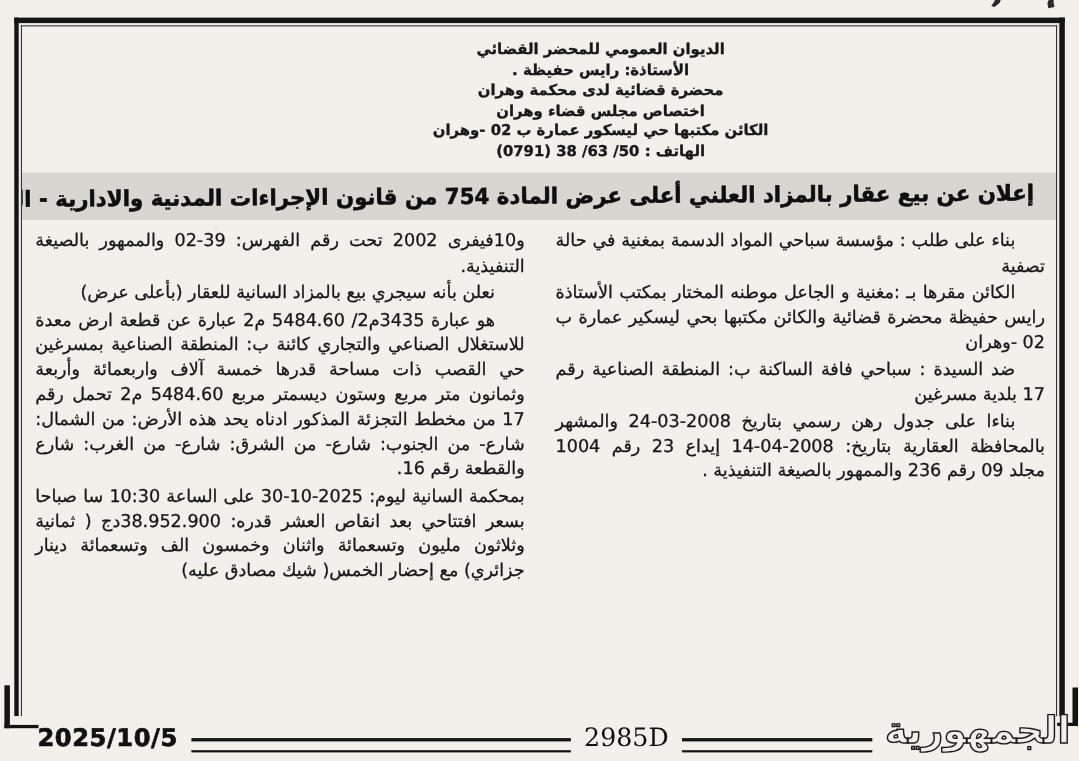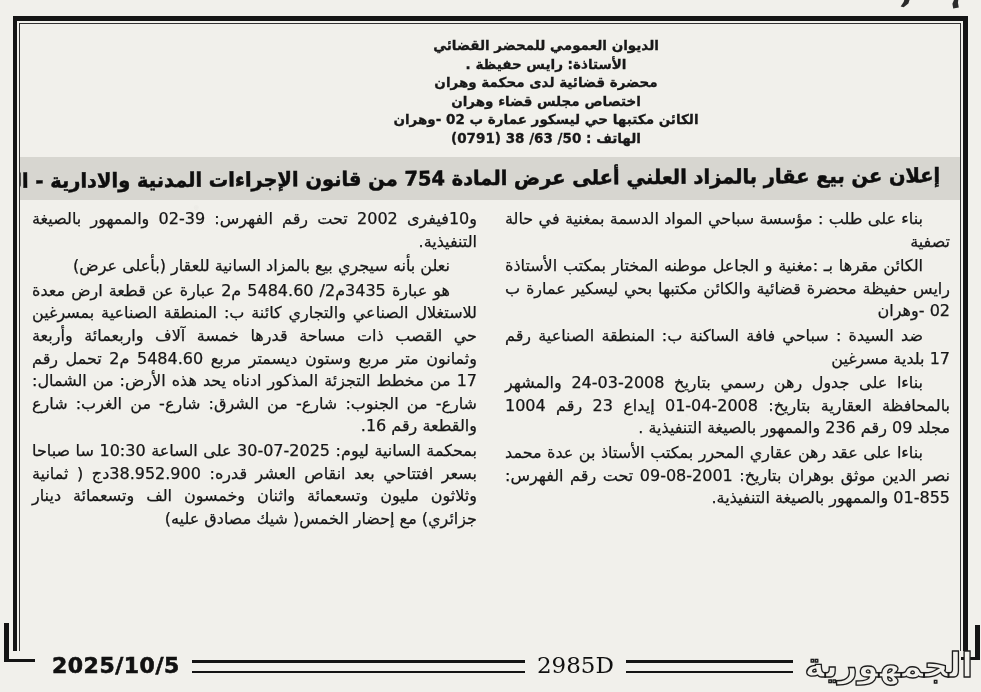--- a/index.html
+++ b/index.html
@@ -73,22 +73,22 @@
     text-align:justify;
     color:#161616;
     -webkit-text-stroke:0.25px #161616;
   }
   .col{flex:1 1 0;}
   .col p{margin:0 0 2px 0;}
   .col p.ind{text-indent:27px;}
 
   
   .doc-footer{
-    position:absolute;left:28px;right:6px;bottom:8px;height:38px;
-    display:flex;align-items:center;
+    position:absolute;left:10px;right:6px;bottom:8px;height:38px;
+    display:flex;align-items:flex-end;
     direction:ltr;
   }
   .footer-date{
     margin-left:24px;
     font-size:22px;font-weight:bold;
     letter-spacing:0.5px;
     color:#111;
     -webkit-text-stroke:0.6px #111;
   }
   .dbl-line{
@@ -146,28 +146,27 @@
 
       <div class="title-band">
         <h1>إعلان عن بيع عقار بالمزاد العلني أعلى عرض المادة 754 من قانون الإجراءات المدنية والادارية - النشر في الجريدة-</h1>
       </div>
 
       <div class="columns">
         <div class="col">
           <p class="ind">بناء على طلب : مؤسسة سباحي المواد الدسمة بمغنية في حالة تصفية</p>
           <p class="ind">الكائن مقرها بـ :مغنية و الجاعل موطنه المختار بمكتب الأستاذة رايس حفيظة محضرة قضائية والكائن مكتبها بحي ليسكير عمارة ب 02 -وهران</p>
           <p class="ind">ضد السيدة : سباحي فافة الساكنة ب: المنطقة الصناعية رقم 17 بلدية مسرغين</p>
-          <p class="ind">بناءا على جدول رهن رسمي بتاريخ 2008-03-24 والمشهر بالمحافظة العقارية بتاريخ: 2008-04-01 إيداع 23 رقم 1004 مجلد 09 رقم 236 والممهور بالصيغة التنفيذية .</p>
-          <p class="ind">بناءا على عقد رهن عقاري المحرر بمكتب الأستاذ بن عدة محمد نصر الدين موثق بوهران بتاريخ: 2001-08-09 تحت رقم الفهرس: 855-01 والممهور بالصيغة التنفيذية.</p>
+          <p class="ind">بناءا على جدول رهن رسمي بتاريخ 2008-03-24 والمشهر بالمحافظة العقارية بتاريخ: 2008-04-14 إيداع 23 رقم 1004 مجلد 09 رقم 236 والممهور بالصيغة التنفيذية .</p>
         </div>
         <div class="col">
           <p>و10فيفرى 2002 تحت رقم الفهرس: 39-02 والممهور بالصيغة التنفيذية.</p>
           <p class="ind">نعلن بأنه سيجري بيع بالمزاد السانية للعقار (بأعلى عرض)</p>
           <p class="ind">هو عبارة 3435م2/ 5484.60 م2 عبارة عن قطعة ارض معدة للاستغلال الصناعي والتجاري كائنة ب: المنطقة الصناعية بمسرغين حي القصب ذات مساحة قدرها خمسة آلاف واربعمائة وأربعة وثمانون متر مربع وستون ديسمتر مربع 5484.60 م2 تحمل رقم 17 من مخطط التجزئة المذكور ادناه يحد هذه الأرض: من الشمال: شارع- من الجنوب: شارع- من الشرق: شارع- من الغرب: شارع والقطعة رقم 16.</p>
-          <p>بمحكمة السانية ليوم: 2025-07-30 على الساعة 10:30 سا صباحا بسعر افتتاحي بعد انقاص العشر قدره: 38.952.900دج ( ثمانية وثلاثون مليون وتسعمائة واثنان وخمسون الف وتسعمائة دينار جزائري) مع إحضار الخمس( شيك مصادق عليه)</p>
+          <p>بمحكمة السانية ليوم: 2025-10-30 على الساعة 10:30 سا صباحا بسعر افتتاحي بعد انقاص العشر قدره: 38.952.900دج ( ثمانية وثلاثون مليون وتسعمائة واثنان وخمسون الف وتسعمائة دينار جزائري) مع إحضار الخمس( شيك مصادق عليه)</p>
         </div>
       </div>
 
     </div>
   </div>
 
   <div class="corner-bl"></div>
   <div class="corner-br"></div>
 
   <div class="doc-footer">

